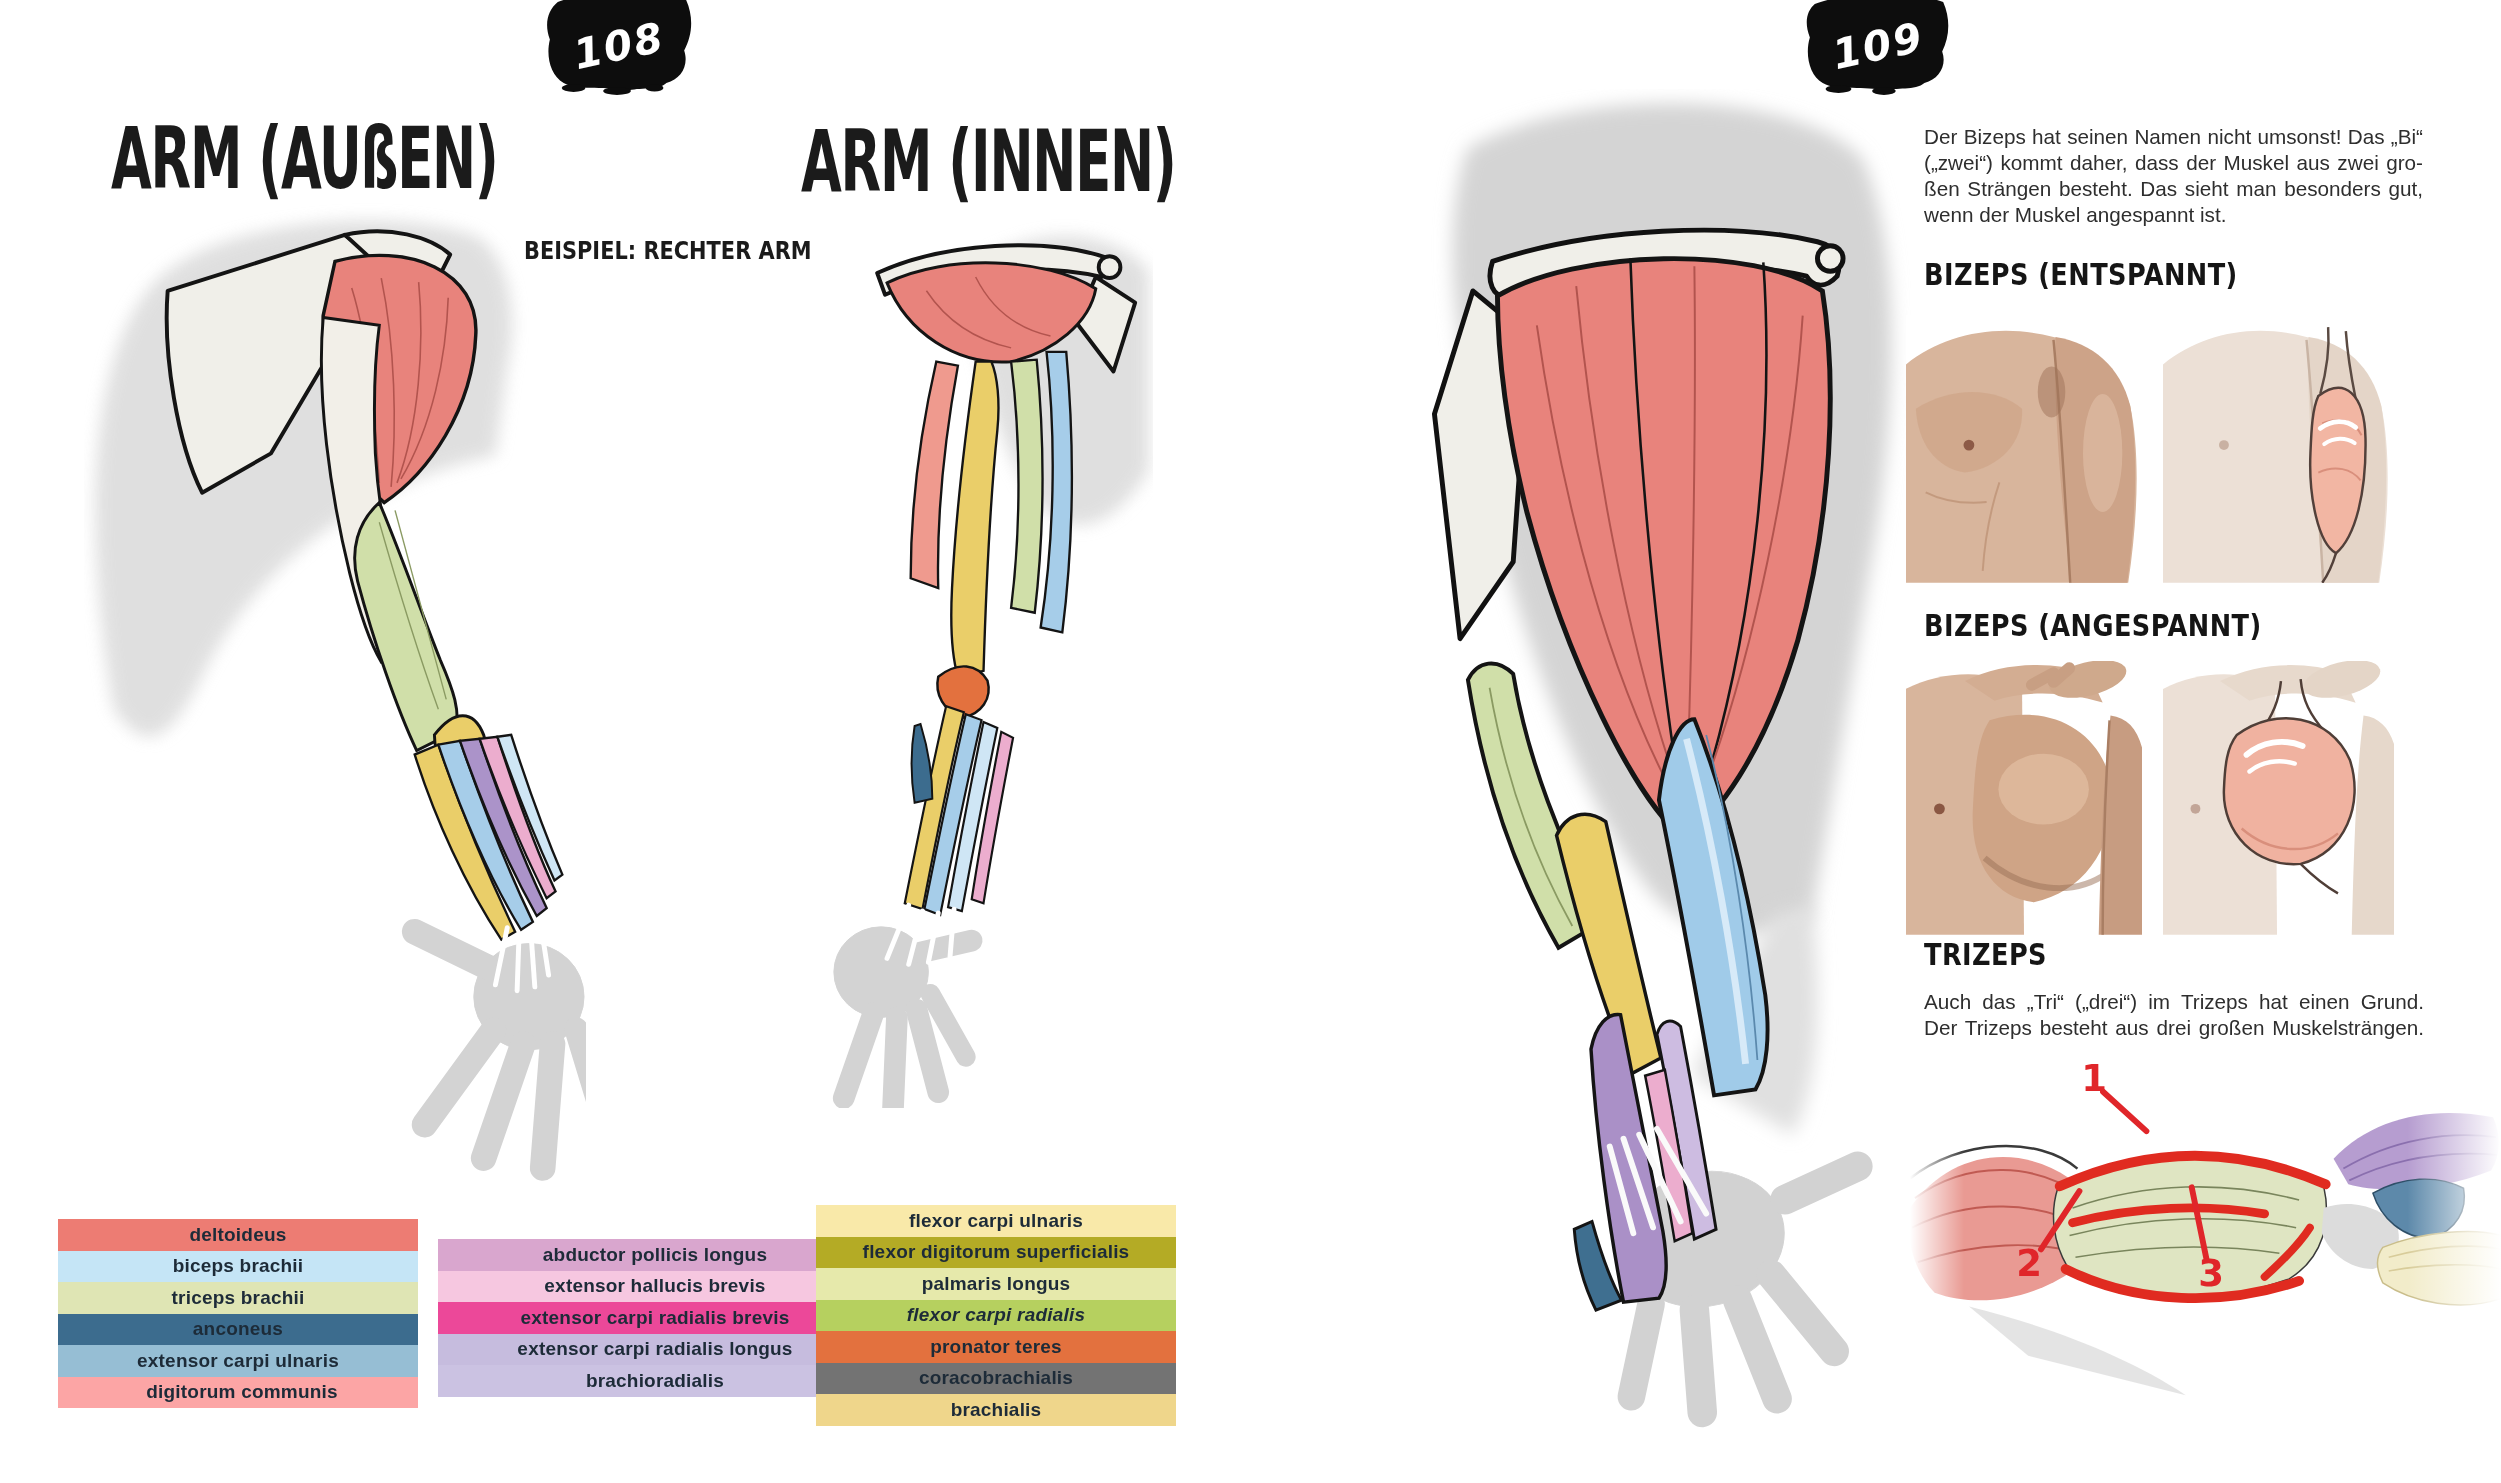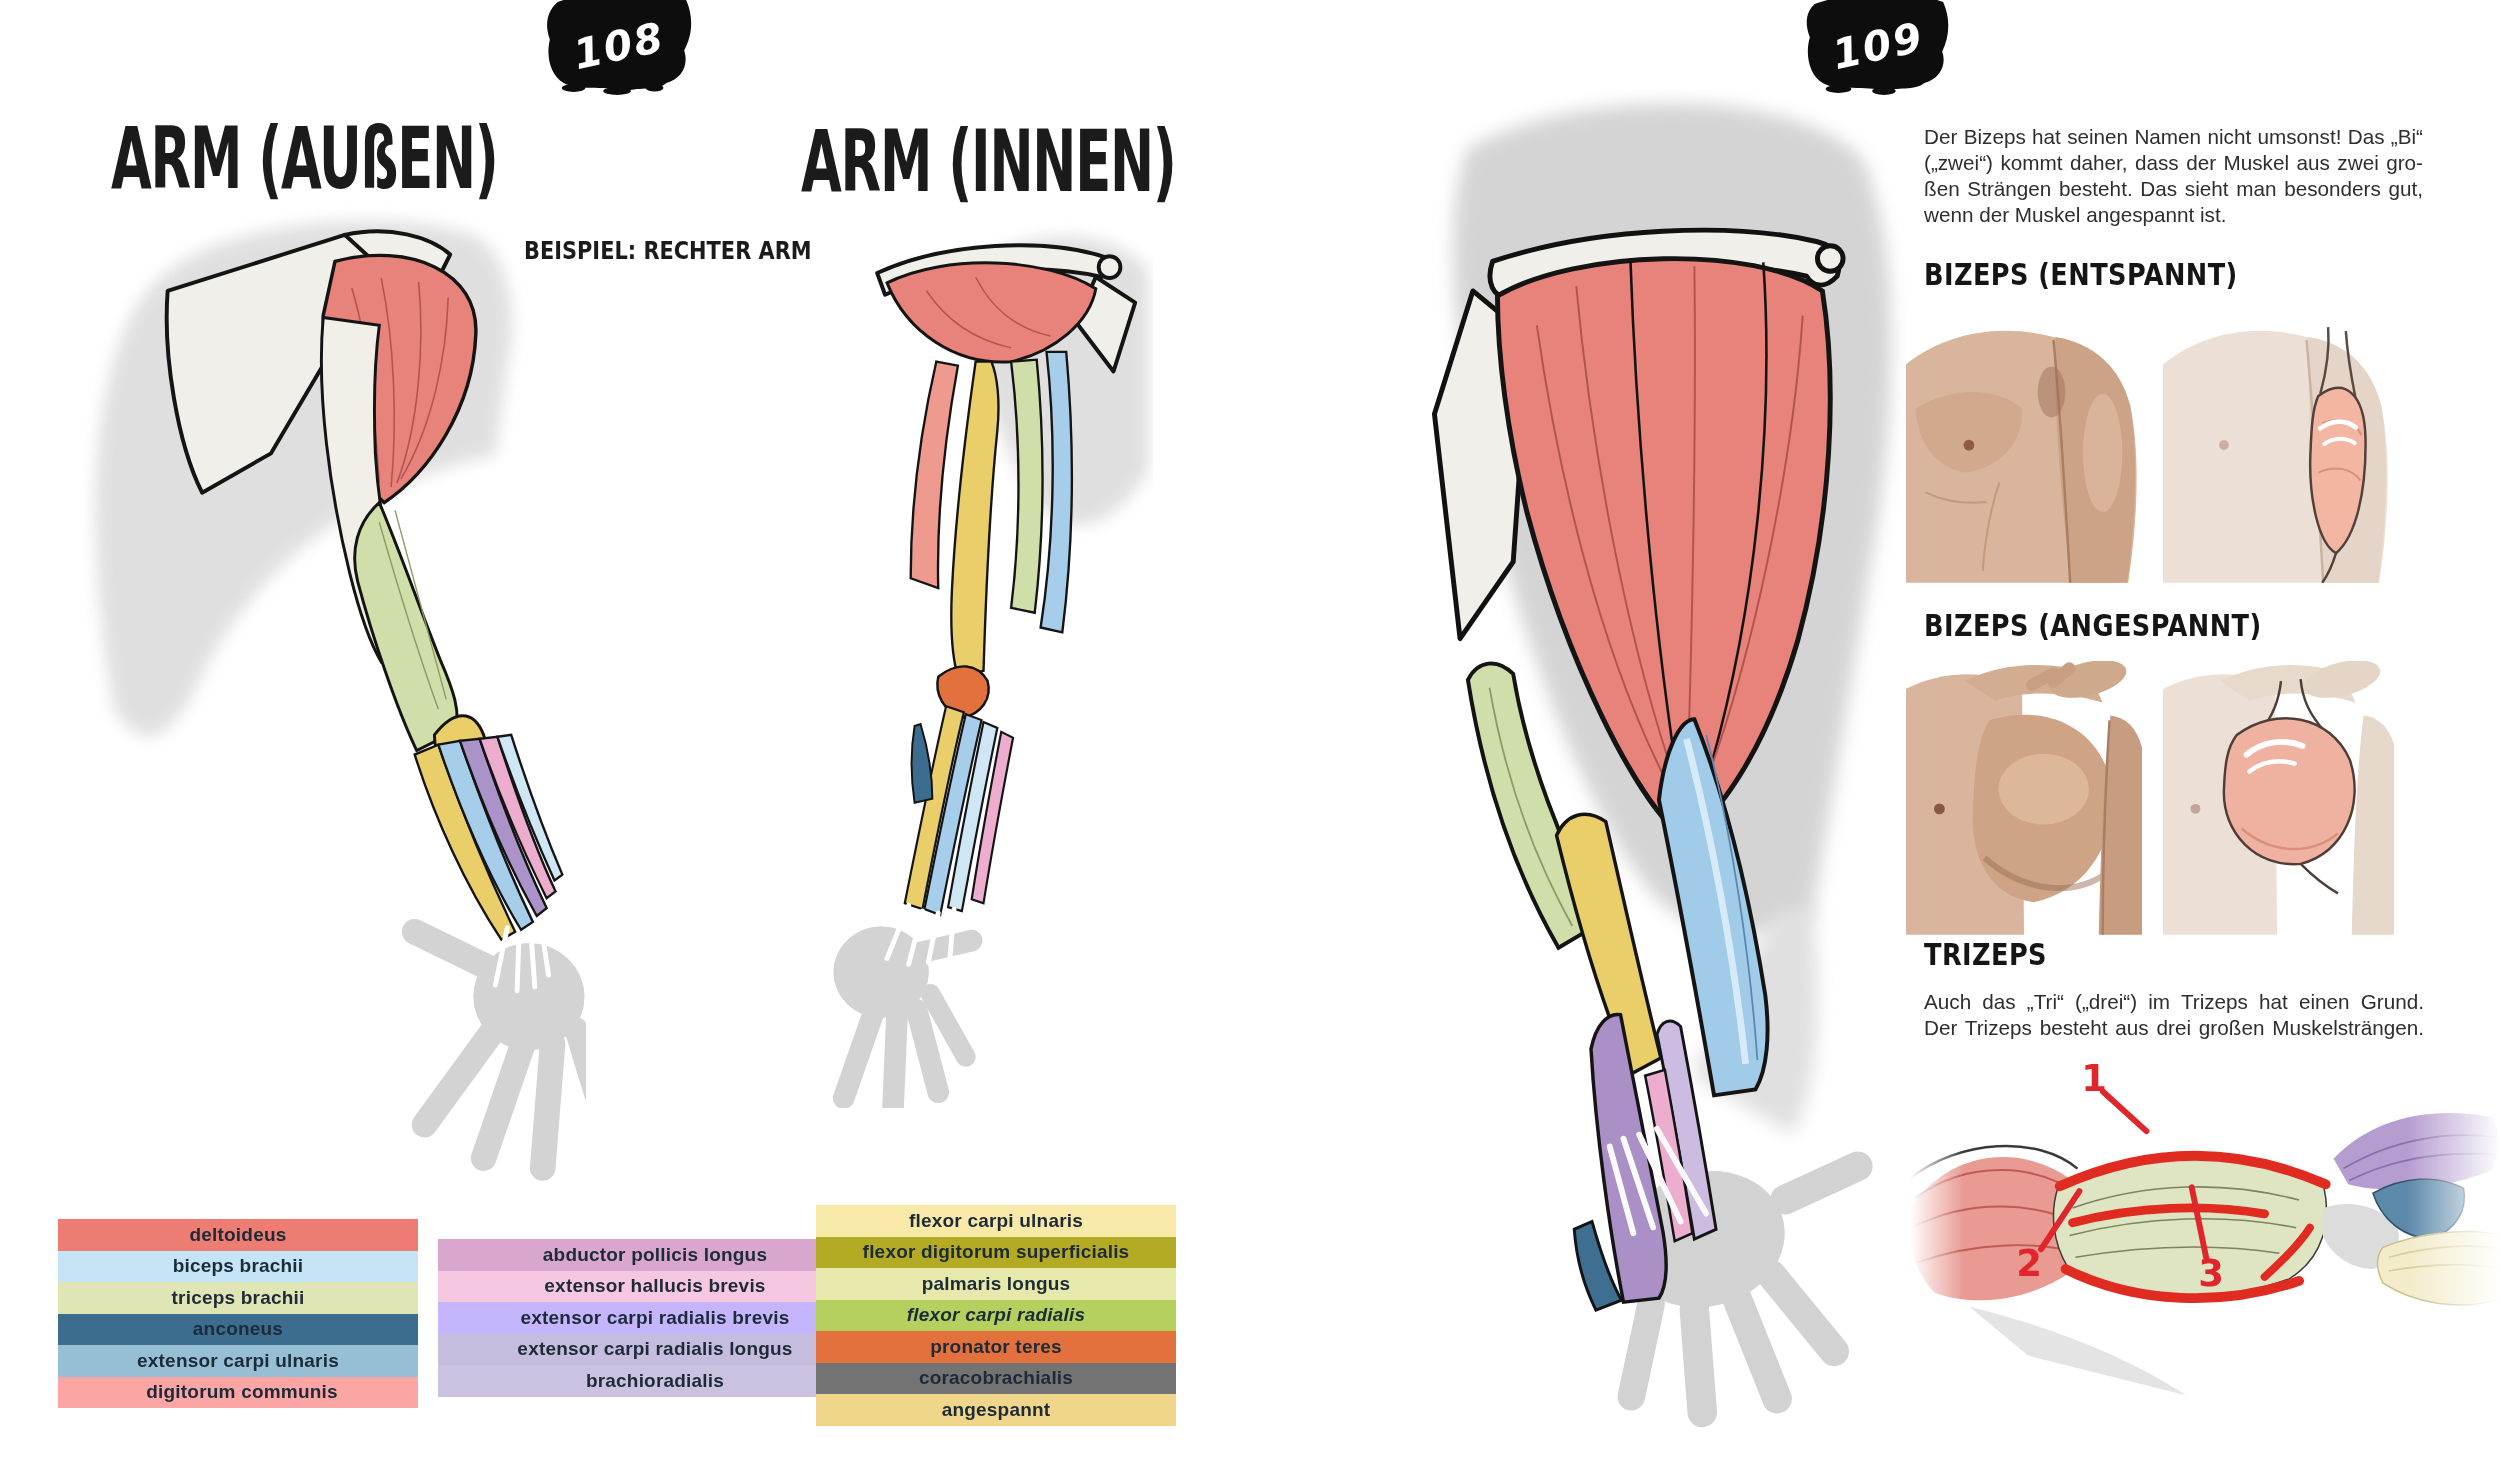--- a/index.html
+++ b/index.html
@@ -186,21 +186,21 @@
       </div>
   </div>
 
   <div class="abs legend-col" style="left:438px;top:1239px;width:434px;">
     <div class="lrow" style="background: rgb(217, 166, 206);">
         <span>abductor pollicis longus</span>
       </div>
     <div class="lrow" style="background: rgb(246, 199, 224);">
         <span>extensor hallucis brevis</span>
       </div>
-    <div class="lrow" style="background: #c4b5fd;">
+    <div class="lrow" style="background: #ec4899;">
         <span>extensor carpi radialis brevis</span>
       </div>
     <div class="lrow" style="background: rgb(198, 188, 222);">
         <span>extensor carpi radialis longus</span>
       </div>
     <div class="lrow" style="background: rgb(203, 194, 226);">
         <span>brachioradialis</span>
       </div>
   </div>
 
@@ -217,21 +217,21 @@
     <div class="lrow" style="background: rgb(182, 208, 95); font-style: italic;">
         <span>flexor carpi radialis</span>
       </div>
     <div class="lrow" style="background: rgb(227, 113, 62);">
         <span>pronator teres</span>
       </div>
     <div class="lrow" style="background: #737373;">
         <span>coracobrachialis</span>
       </div>
     <div class="lrow" style="background: rgb(239, 214, 139);">
-        <span>angespannt</span>
+        <span>brachialis</span>
       </div>
   </div>
 
   <div class="abs badge" style="left:1799px;top:-3.9px;">
     <svg width="158" height="99" viewBox="0 0 160 100">
       <path d="M16,8 C44,-4 118,-5 146,6 C154,24 152,42 145,56 C150,70 142,84 127,88 C118,96 98,92 86,96 C68,90 40,97 24,88 C10,80 6,58 11,42 C5,26 8,15 16,8 Z" fill="#0d0d0d"></path>
       <ellipse cx="40" cy="94" rx="13" ry="4" fill="#0d0d0d"></ellipse>
       <ellipse cx="86" cy="96" rx="12" ry="4" fill="#0d0d0d"></ellipse>
     </svg>
     <div class="badge-num">109</div>

